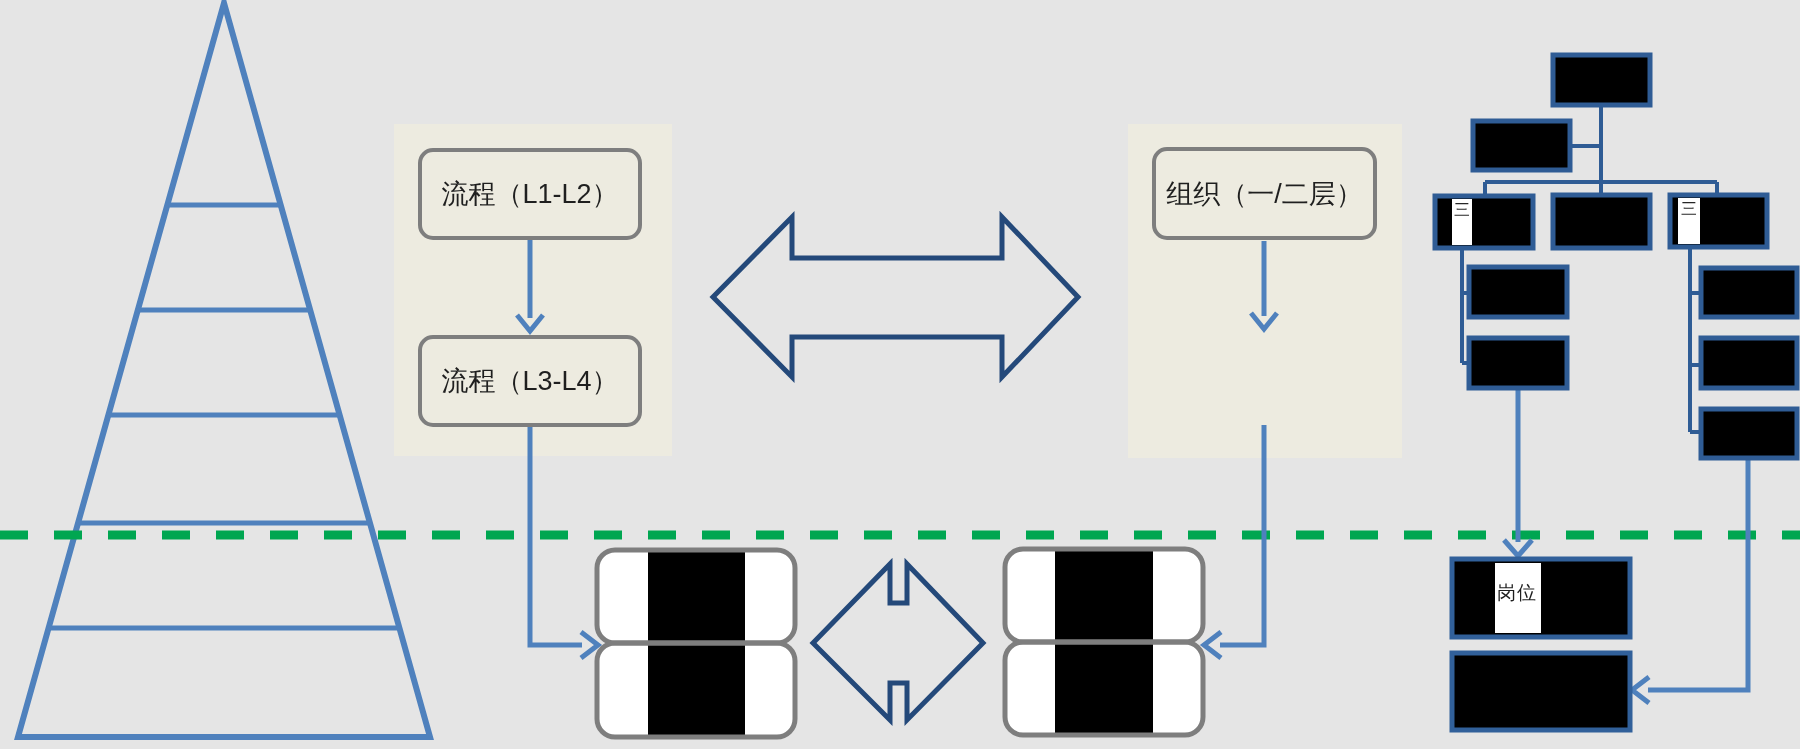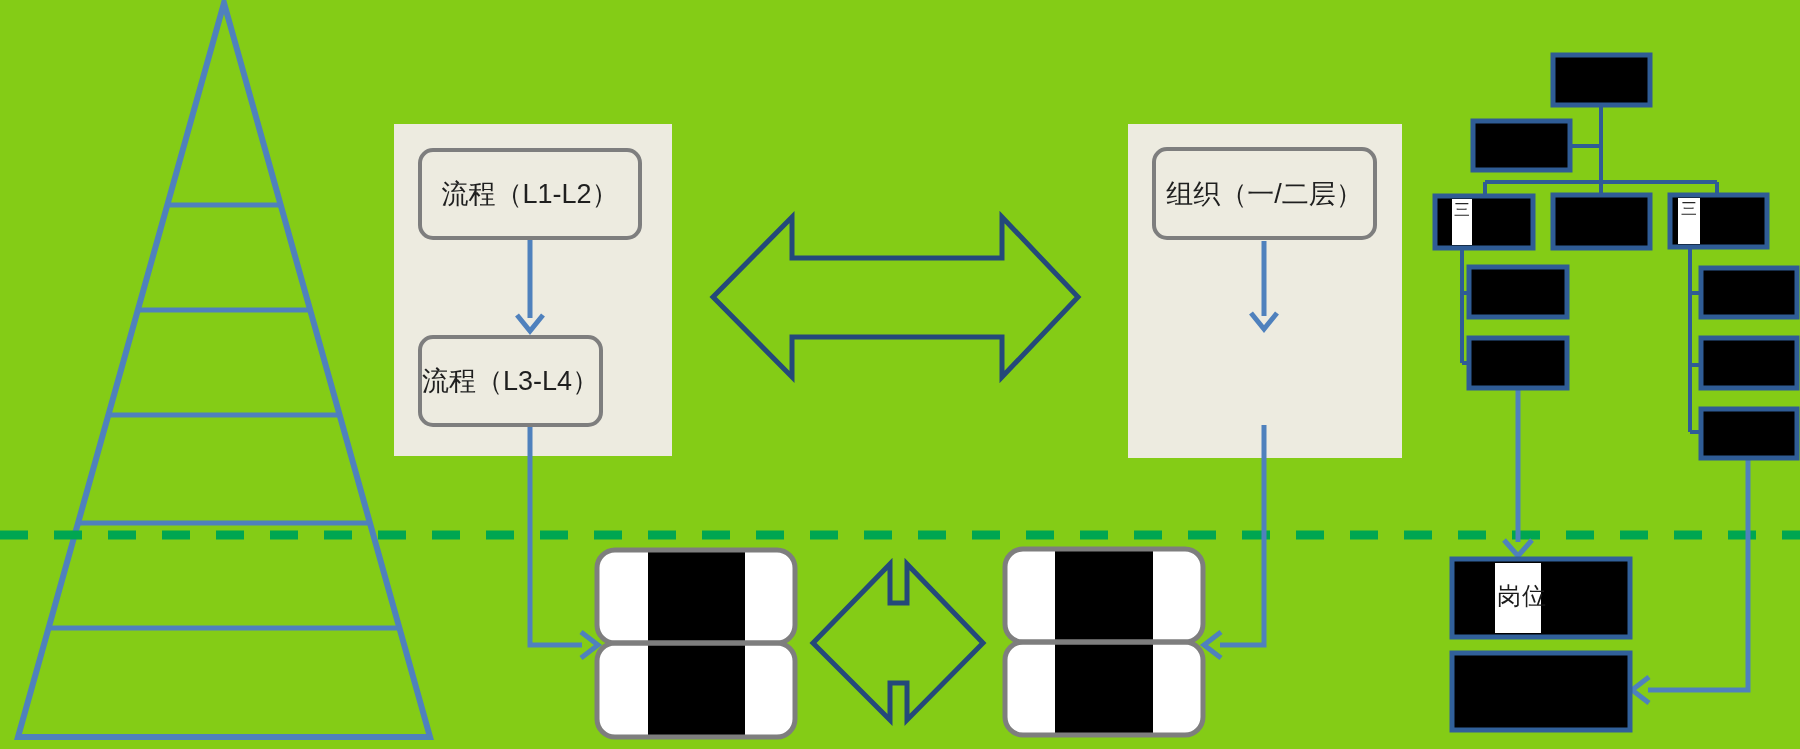--- a/index.html
+++ b/index.html
@@ -1,35 +1,35 @@
 <!DOCTYPE html>
 <html><head>
 <meta charset="utf-8">
 <style>
   html,body{margin:0;padding:0;background:#000;}
   .stage{
-    position:relative;width:1800px;height:749px;background:#84cc16;
+    position:relative;width:1800px;height:749px;background:#e5e5e5;
     overflow:hidden;font-family:"Liberation Sans",sans-serif;
   }
   .stage svg{position:absolute;left:0;top:0;}
   .panel{position:absolute;background:#EDEBE0;}
   #panel-left{left:394px;top:124px;width:278px;height:332px;}
   #panel-right{left:1128px;top:124px;width:274px;height:334px;}
   .pbox{
     position:absolute;box-sizing:border-box;background:#EDEBE0;
     border:4px solid #7E7E7E;border-radius:15px;
     display:flex;align-items:center;justify-content:center;
     font-size:27px;color:#1f1f1f;white-space:nowrap;z-index:3;
   }
   #process-box-top {left:418px;top:148px;width:224px;height:92px;}
-  #process-box-bot {left:418px;top:335px;width:185px;height:92px;}
+  #process-box-bot {left:418px;top:335px;width:224px;height:92px;}
   #org-box-top     {left:1152px;top:147px;width:225px;height:93px;}
   #org-box-bot     {left:1152px;top:332px;width:225px;height:93px;}
   #post-label{
-    position:absolute;left:1497px;top:580px;font-size:24px;color:#1c1c1c;
+    position:absolute;left:1497px;top:580px;font-size:19px;color:#1c1c1c;
     white-space:nowrap;z-index:3;letter-spacing:1px;
   }
   .stripe-label{
     position:absolute;font-size:16px;color:#262626;text-align:center;
     line-height:18px;z-index:3;
   }
   #stripe-a{left:1452px;top:201px;width:20px;}
   #stripe-c{left:1678px;top:200px;width:22px;}
 </style>
 </head>

